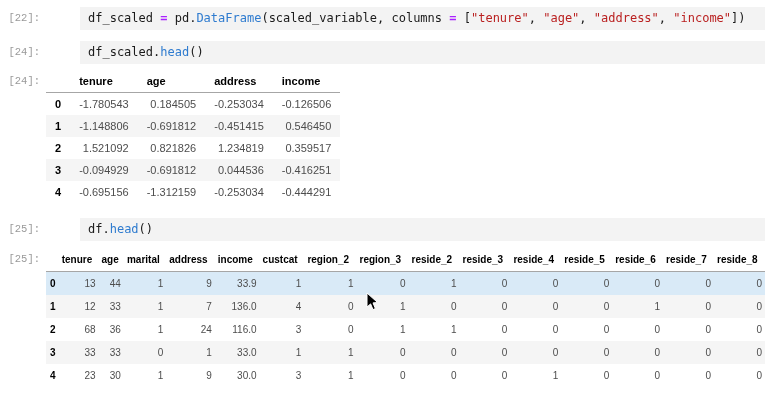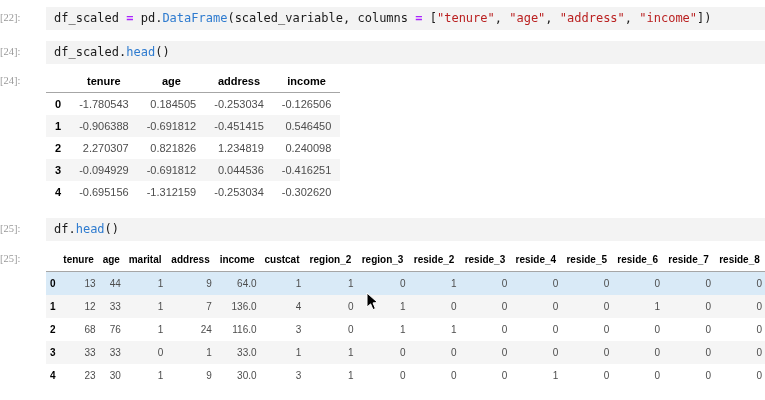--- a/index.html
+++ b/index.html
@@ -16,44 +16,44 @@
   *{box-sizing:border-box;}
   html,body{margin:0;padding:0;}
   body{
     width:765px;height:400px;overflow:hidden;position:relative;
     background:#ffffff;
     font-family:"Liberation Sans","DejaVu Sans",sans-serif;
   }
   .nb{padding-top:7px;width:765px;}
   .cell-row{display:flex;align-items:flex-start;}
   .gutter{
-    flex:none;width:46px;text-align:left;padding-right:6px;padding-top:5px;
-    font-family:Liberation Serif, serif;
+    flex:none;width:46px;text-align:right;padding-right:6px;padding-top:5px;
+    font-family:Liberation Mono, monospace;
     font-size:10.5px;color:var(--prompt);white-space:nowrap;
   }
   .input-area{
     flex:1;background:var(--cell-bg);
-    padding:4px 8px;min-height:23px;
+    padding:4px 8px;min-height:23px;margin-left:34px;
   }
   .code-line{
     font-family:"DejaVu Sans Mono","Liberation Mono",monospace;
     font-size:12px;line-height:15px;color:#1a1a1a;white-space:pre;
   }
   .tok-plain{color:#1a1a1a;}
   .tok-op{color:var(--op);font-weight:bold;}
   .tok-func{color:var(--func);}
   .tok-str{color:var(--str);}
   .output-area{flex:1;overflow:hidden;}
   .mb-lg{margin-bottom:11px;}
   .mb-sm{margin-bottom:6px;}
   .mb-out1{margin-bottom:15px;}
   .mb-out2{margin-bottom:7px;}
   table.df{border-collapse:collapse;border:none;}
   table.df th{font-weight:bold;color:#000;}
-  table.df thead th{border-bottom:1px solid var(--hdr-border);text-align:center;}
+  table.df thead th{border-bottom:1px solid var(--hdr-border);text-align:left;}
   table.df tbody th{text-align:right;}
   table.df td{text-align:right;color:var(--td-text);}
   table.df tr.alt{background:var(--row-alt);}
   table.df tr.hl{background:var(--row-hl);}
   table.df-1{font-size:11px;}
   table.df-1 th,table.df-1 td{padding:5px 9px;white-space:nowrap;}
   table.df-2{font-size:10px;width:100%;}
   table.df-2 th,table.df-2 td{padding:6px 3px;white-space:nowrap;}
   .cursor{position:absolute;left:366px;top:292px;width:13px;height:19px;z-index:10;}
 </style>
@@ -92,45 +92,45 @@
           <tbody>
             <tr>
               <th>0</th>
               <td>-1.780543</td>
               <td>0.184505</td>
               <td>-0.253034</td>
               <td>-0.126506</td>
             </tr>
             <tr class="alt">
               <th>1</th>
-              <td>-0.906388</td>
+              <td>-1.148806</td>
               <td>-0.691812</td>
               <td>-0.451415</td>
               <td>0.546450</td>
             </tr>
             <tr>
               <th>2</th>
-              <td>2.270307</td>
+              <td>1.521092</td>
               <td>0.821826</td>
               <td>1.234819</td>
-              <td>0.240098</td>
+              <td>0.359517</td>
             </tr>
             <tr class="alt">
               <th>3</th>
               <td>-0.094929</td>
               <td>-0.691812</td>
               <td>0.044536</td>
               <td>-0.416251</td>
             </tr>
             <tr>
               <th>4</th>
               <td>-0.695156</td>
               <td>-1.312159</td>
               <td>-0.253034</td>
-              <td>-0.302620</td>
+              <td>-0.444291</td>
             </tr>
           </tbody>
         </table>
       </div>
   </div>
 
   <div class="cell-row mb-out2">
     <div class="gutter">[25]:</div>
     <div class="input-area">
       <div class="code-line"><span class="tok-plain">df.</span><span class="tok-func">head</span><span class="tok-plain">()</span></div>
@@ -161,21 +161,21 @@
               <th>reside_8</th>
             </tr>
           </thead>
           <tbody>
             <tr class="hl">
               <th>0</th>
               <td>13</td>
               <td>44</td>
               <td>1</td>
               <td>9</td>
-              <td>64.0</td>
+              <td>33.9</td>
               <td>1</td>
               <td>1</td>
               <td>0</td>
               <td>1</td>
               <td>0</td>
               <td>0</td>
               <td>0</td>
               <td>0</td>
               <td>0</td>
               <td>0</td>
@@ -194,21 +194,21 @@
               <td>0</td>
               <td>0</td>
               <td>0</td>
               <td>1</td>
               <td>0</td>
               <td>0</td>
             </tr>
             <tr>
               <th>2</th>
               <td>68</td>
-              <td>76</td>
+              <td>36</td>
               <td>1</td>
               <td>24</td>
               <td>116.0</td>
               <td>3</td>
               <td>0</td>
               <td>1</td>
               <td>1</td>
               <td>0</td>
               <td>0</td>
               <td>0</td>

